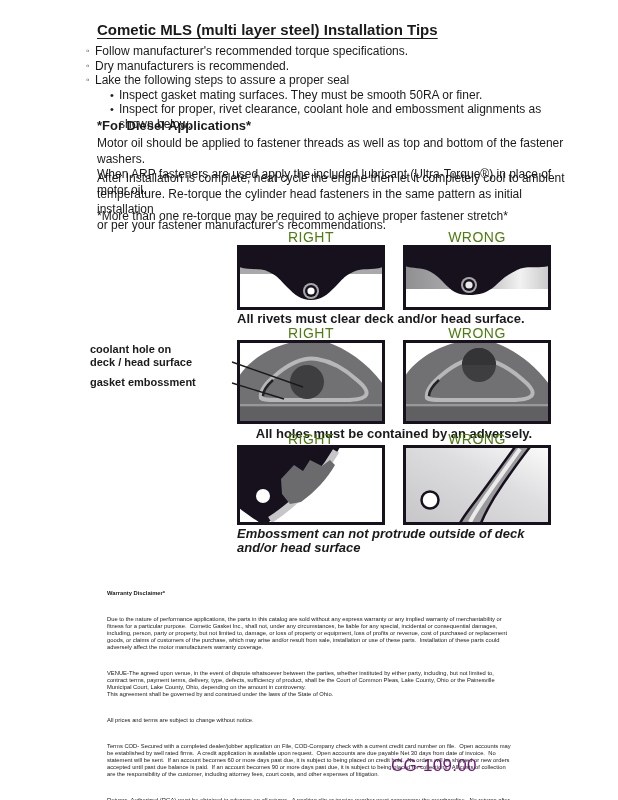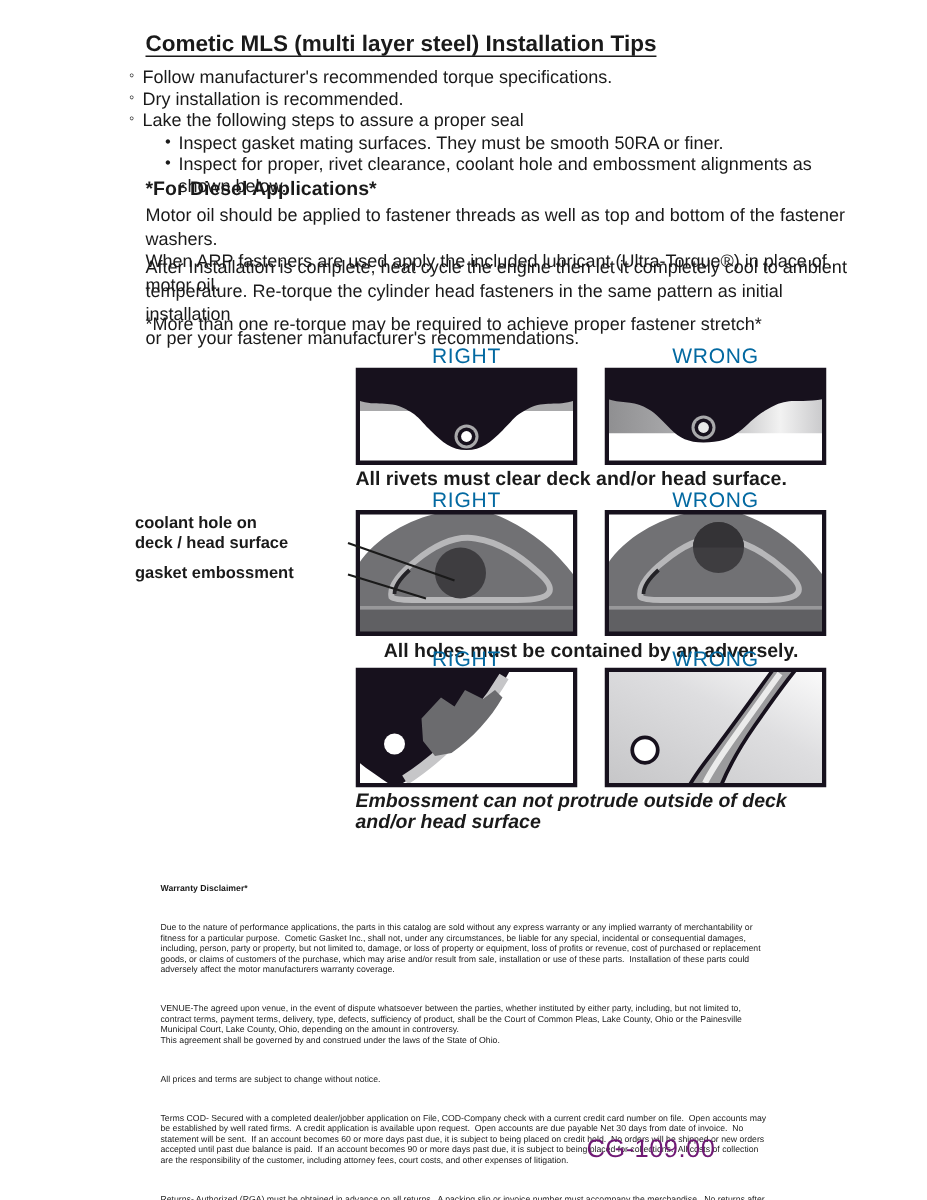--- a/index.html
+++ b/index.html
@@ -19,21 +19,21 @@
   .tip-row .glyph { width:9px; font-size:10px; line-height:14.5px; flex:0 0 auto; }
   .tip-row.sub { margin-left:24px; }
   .tip-row.sub .glyph { font-size:11px; }
 
   .diesel-heading { left:97px; top:118px; font-size:13px; font-weight:bold; }
   .body-para { left:97px; top:0; width:470px; font-size:12px; line-height:15.5px; white-space:pre-line; }
   .p1 { top:136px; }
   .p2 { top:171px; }
   .p-note { top:209px; }
 
-  .rw-label { width:148px; text-align:center; font-size:14px; letter-spacing:0.5px; color:#0369a1; }
+  .rw-label { width:148px; text-align:center; font-size:14px; letter-spacing:0.5px; color:#4d7c0f; }
   .diag-box { width:148px; }
   .diag-box svg { display:block; }
   .caption { font-size:13px; font-weight:bold; white-space:pre-line; line-height:13.5px; }
   .cap2 { width:314px; text-align:center; }
 
   .ann-label {
     left:90px; width:141px; text-align:left; font-size:11px; font-weight:bold;
     line-height:12.5px; white-space:pre-line;
   }
   .ann-lines { left:0; top:0; width:618px; height:800px; pointer-events:none; }
@@ -51,21 +51,21 @@
 
   <div class="abs doc-title">Cometic MLS (multi layer steel) Installation Tips</div>
 
   <div class="abs tips">
     <div class="tip-row">
       <span class="glyph">◦</span>
       <span>Follow manufacturer's recommended torque specifications.</span>
     </div>
     <div class="tip-row">
       <span class="glyph">◦</span>
-      <span>Dry installation is recommended.</span>
+      <span>Dry manufacturers is recommended.</span>
     </div>
     <div class="tip-row">
       <span class="glyph">◦</span>
       <span>Lake the following steps to assure a proper seal</span>
     </div>
     <div class="tip-row sub">
       <span class="glyph">•</span>
       <span>Inspect gasket mating surfaces.  They must be smooth 50RA or finer.</span>
     </div>
     <div class="tip-row sub">

